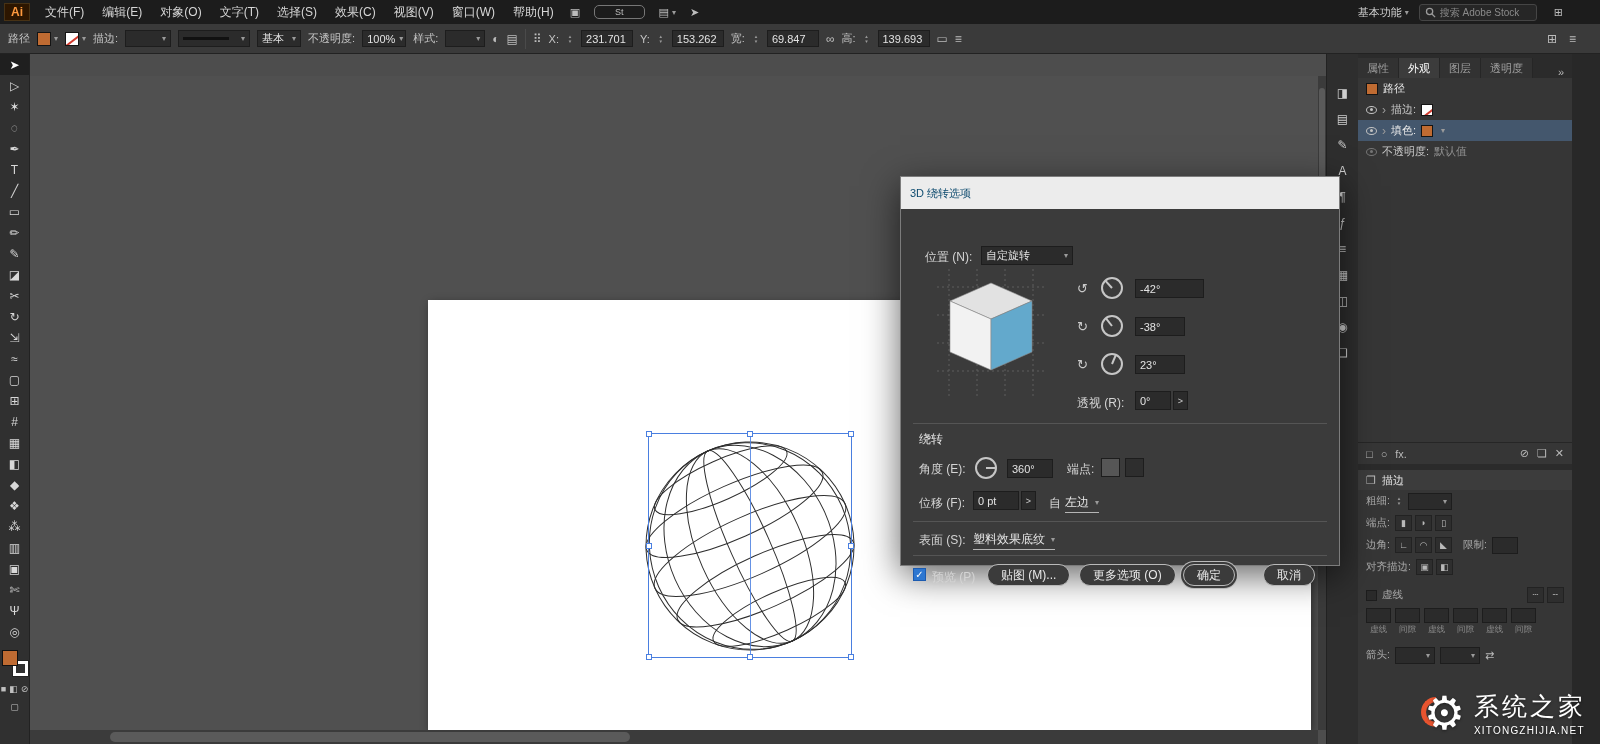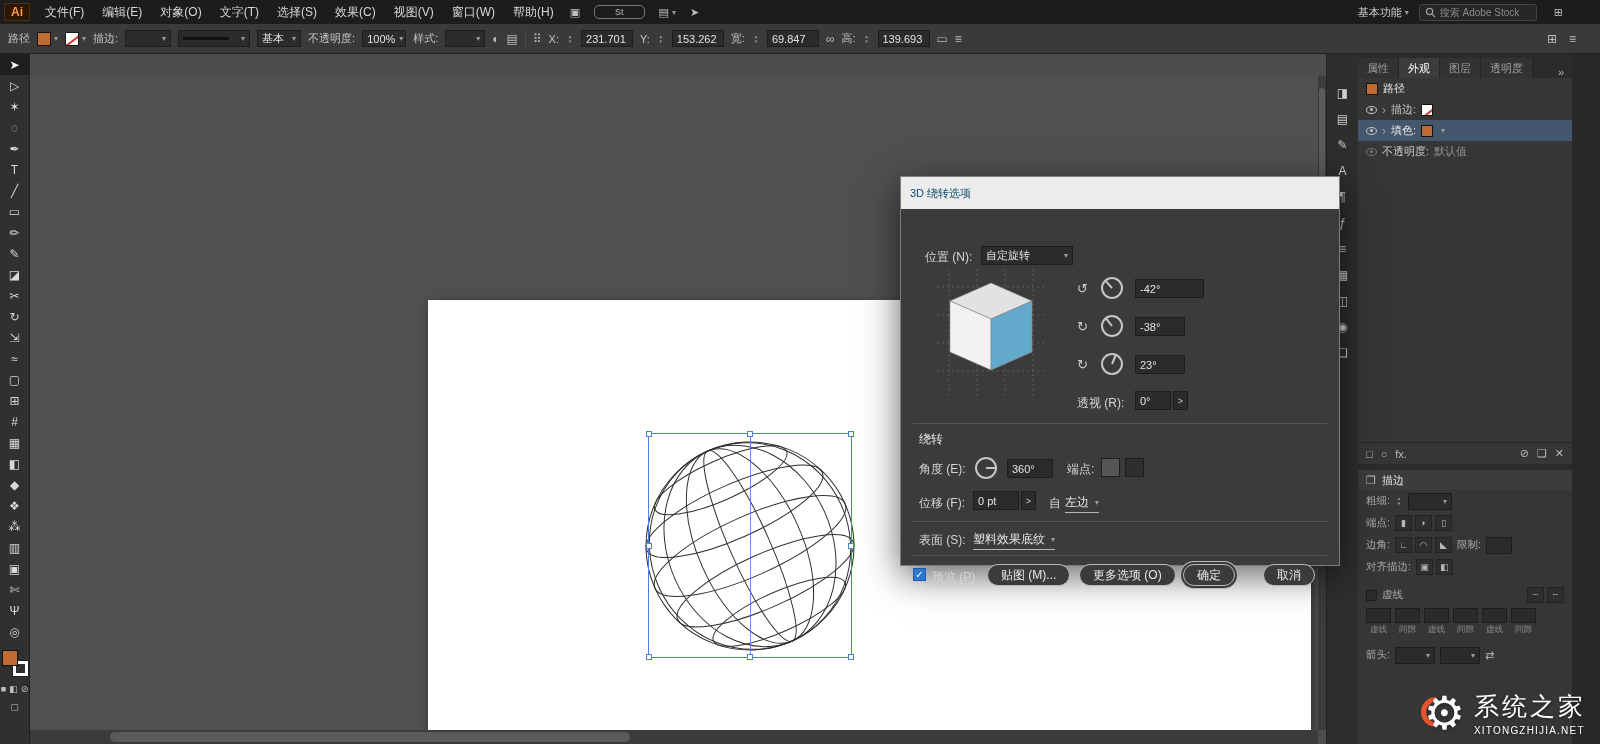--- a/index.html
+++ b/index.html
@@ -415,21 +415,21 @@
             <span class="sbtn">▯</span>
           </span>
       </div>
       <div class="srow">
         <span>边角:</span>
         <span style="display:inline-flex;gap:3px">
             <span class="sbtn">∟</span>
             <span class="sbtn">◠</span>
             <span class="sbtn">◣</span>
           </span>
-        <span style="">限制:</span>
+        <span style="margin-left:6px">限制:</span>
         <span class="fld" style="width:26px"></span>
       </div>
       <div class="srow">
         <span>对齐描边:</span>
         <span style="display:inline-flex;gap:3px">
             <span class="sbtn">▣</span>
             <span class="sbtn">◧</span>
           </span>
       </div>
       <div class="srow" style="margin-top:6px">

